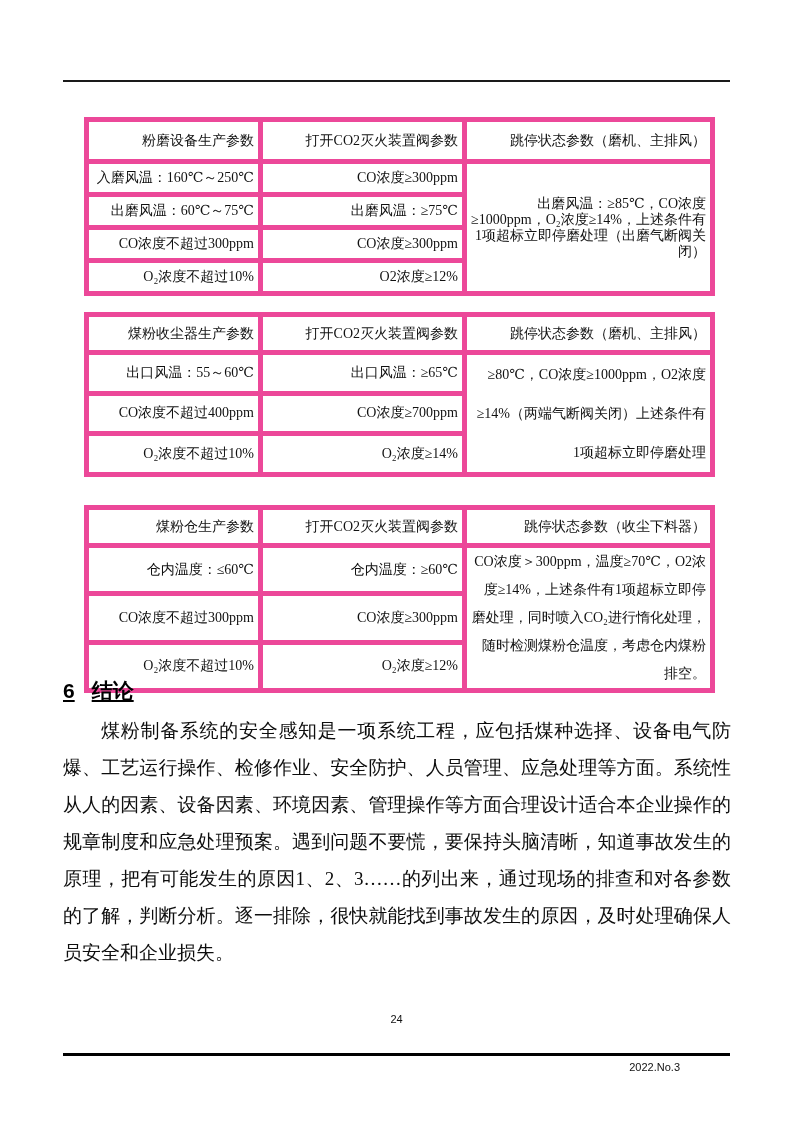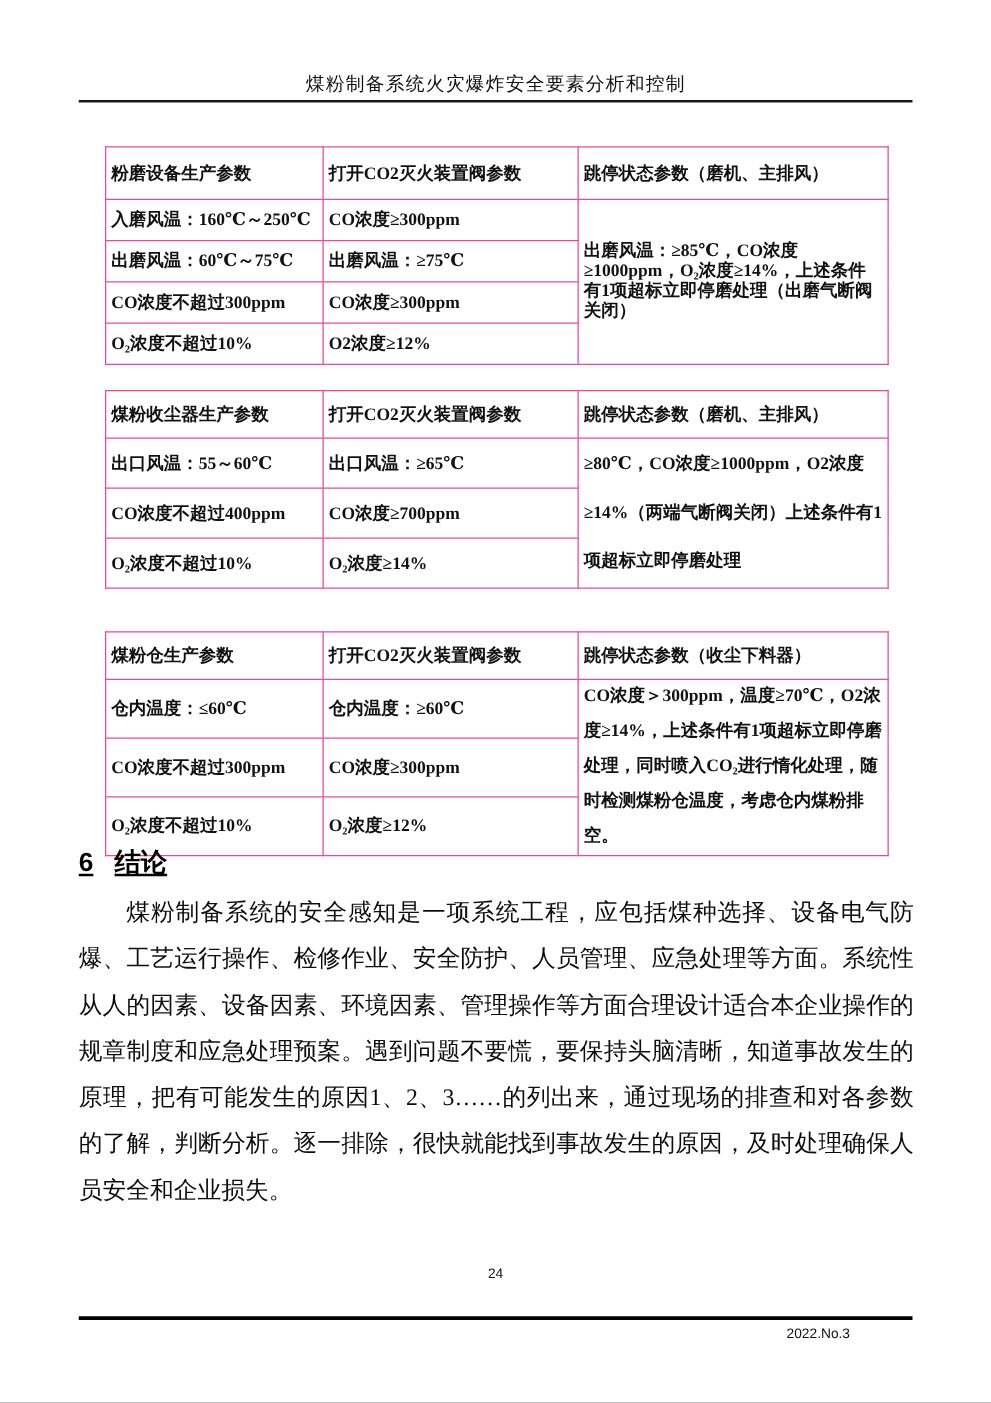--- a/index.html
+++ b/index.html
@@ -34,23 +34,23 @@
   .tbl1 { top: 117px; } .tbl2 { top: 312px; } .tbl3 { top: 505px; }
   table.doc-table {
     border-collapse: collapse; table-layout: fixed; width: 626px;
     font-family: "Liberation Serif", "DejaVu Serif", serif;
     font-size: 14px; color: #111;
   }
   table.doc-table col.c1 { width: 174px; }
   table.doc-table col.c2 { width: 204px; }
   table.doc-table col.c3 { width: 248px; }
   table.doc-table th, table.doc-table td {
-    border: 1px solid #ec4899;
-    text-align: left; vertical-align: middle;
-    font-weight: bold; padding: 0 4px;
+    border: 5px solid #ec4899;
+    text-align: right; vertical-align: middle;
+    font-weight: normal; padding: 0 4px;
     overflow: hidden;
   }
   .tbl1 th { height: 42px; } .tbl1 td { height: 33px; }
   .tbl2 th { height: 38px; } .tbl2 td { height: 40px; }
   .tbl3 th { height: 38px; } .tbl3 td { height: 41px; }
   td.note-cell { text-align: left; padding: 4px 8px; }
   .tbl1 td.note-cell { line-height: 16px; }
   .tbl2 td.note-cell { line-height: 39px; }
   .tbl3 td.note-cell { line-height: 28px; }
   
@@ -82,21 +82,20 @@
   .foot-issue {
     position: absolute; top: 1060px; right: 113px;
     font: 11px/15px "Liberation Sans", "DejaVu Sans", sans-serif; color: #111; text-align: center;
   }
 </style>
 </head>
 <body>
 
 <div class="page">
 
-  <div class="running-head">煤粉制备系统火灾爆炸安全要素分析和控制</div>
   <div class="head-rule"></div>
 
   <div class="tbl-wrap tbl1">
     <table class="doc-table">
       <colgroup>
           <col class="c1">
           <col class="c2">
           <col class="c3">
         </colgroup>
       <tbody>

